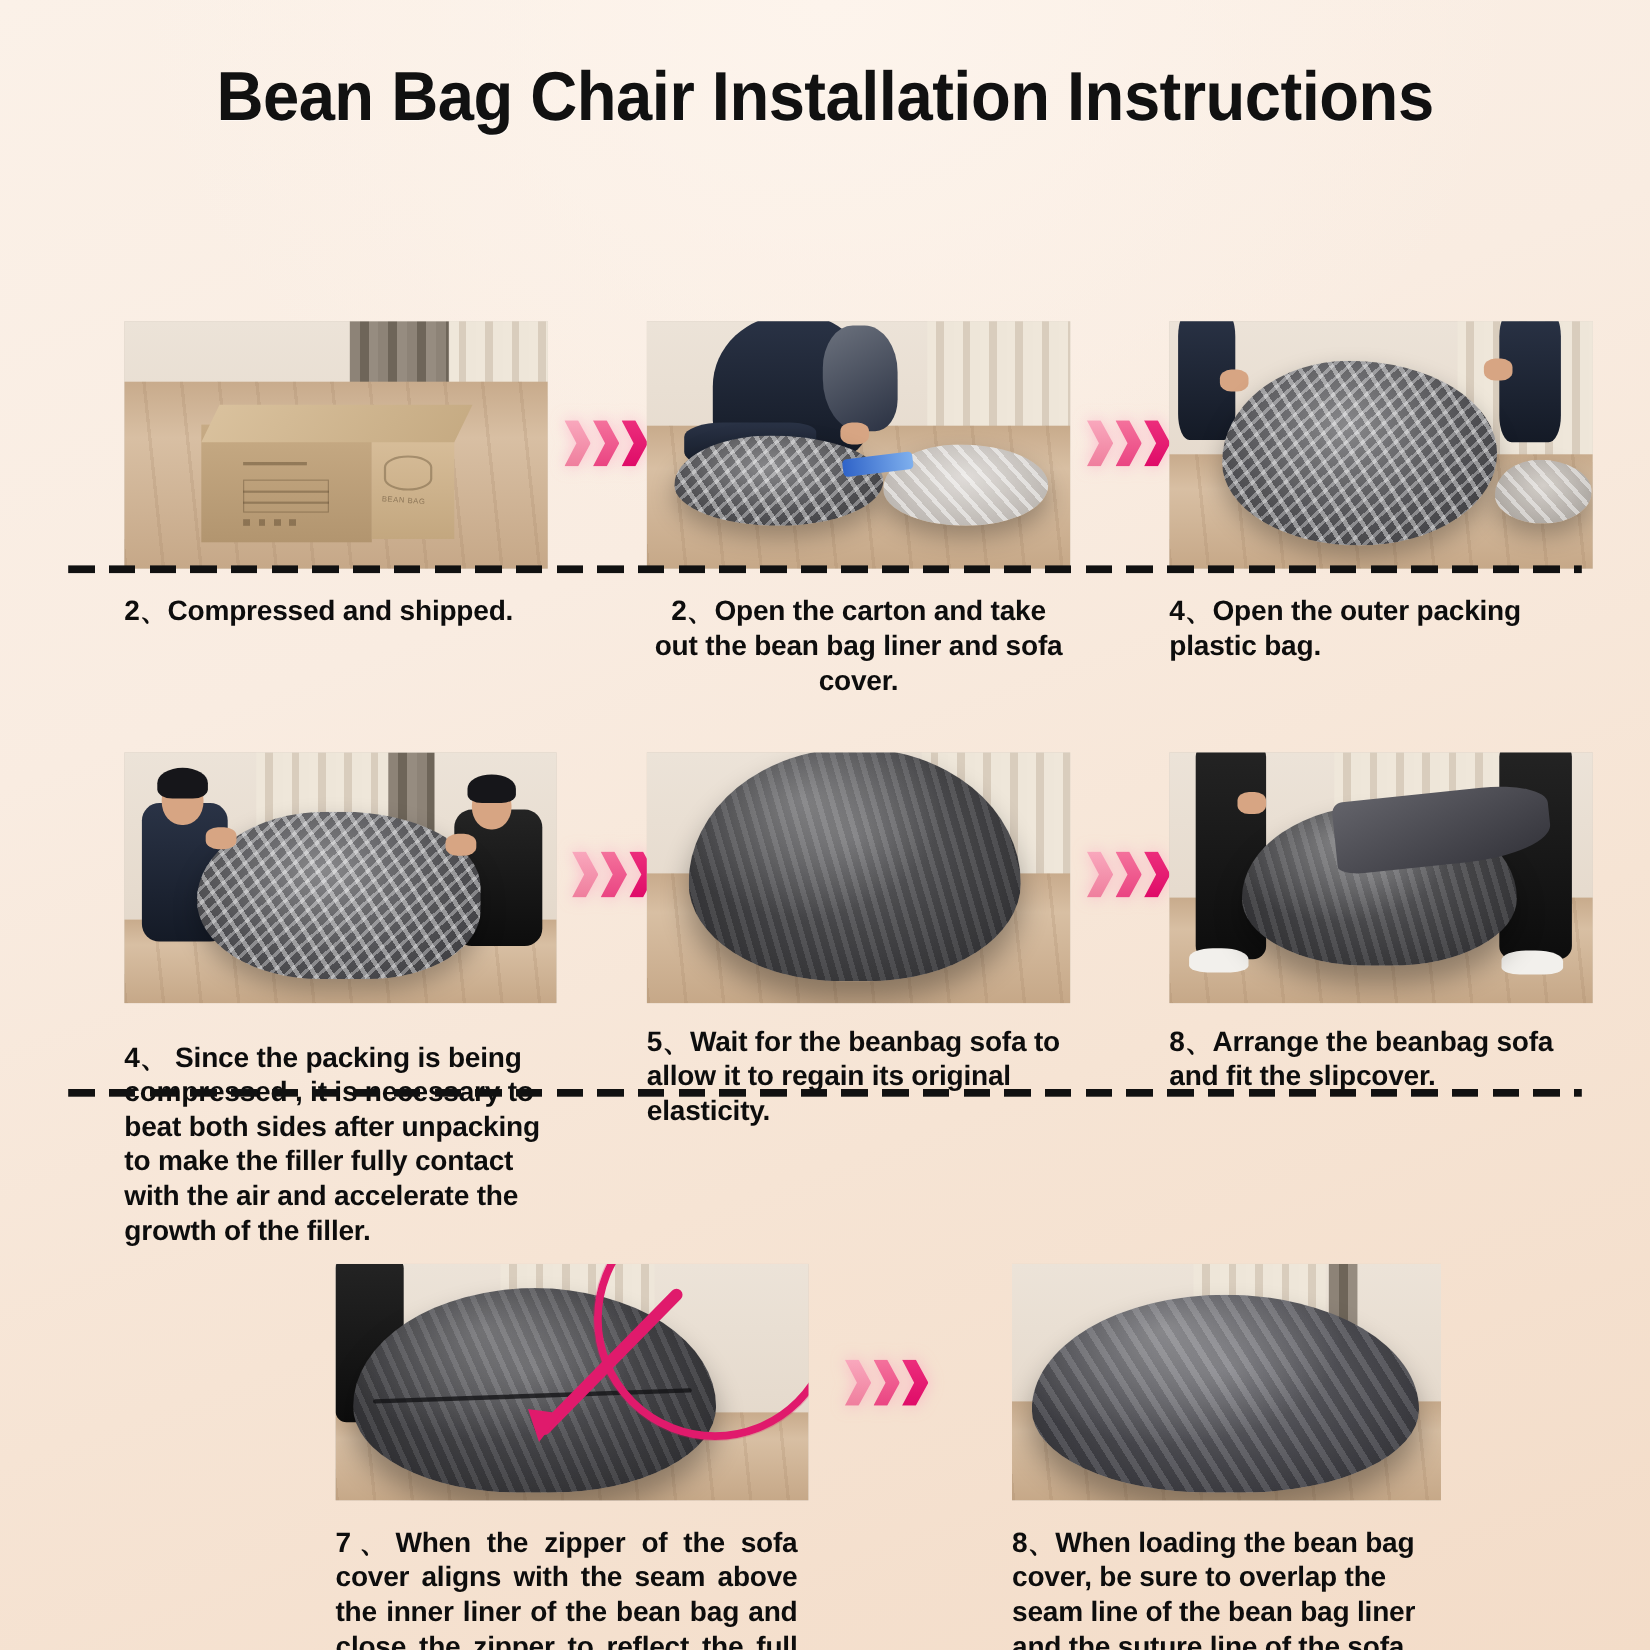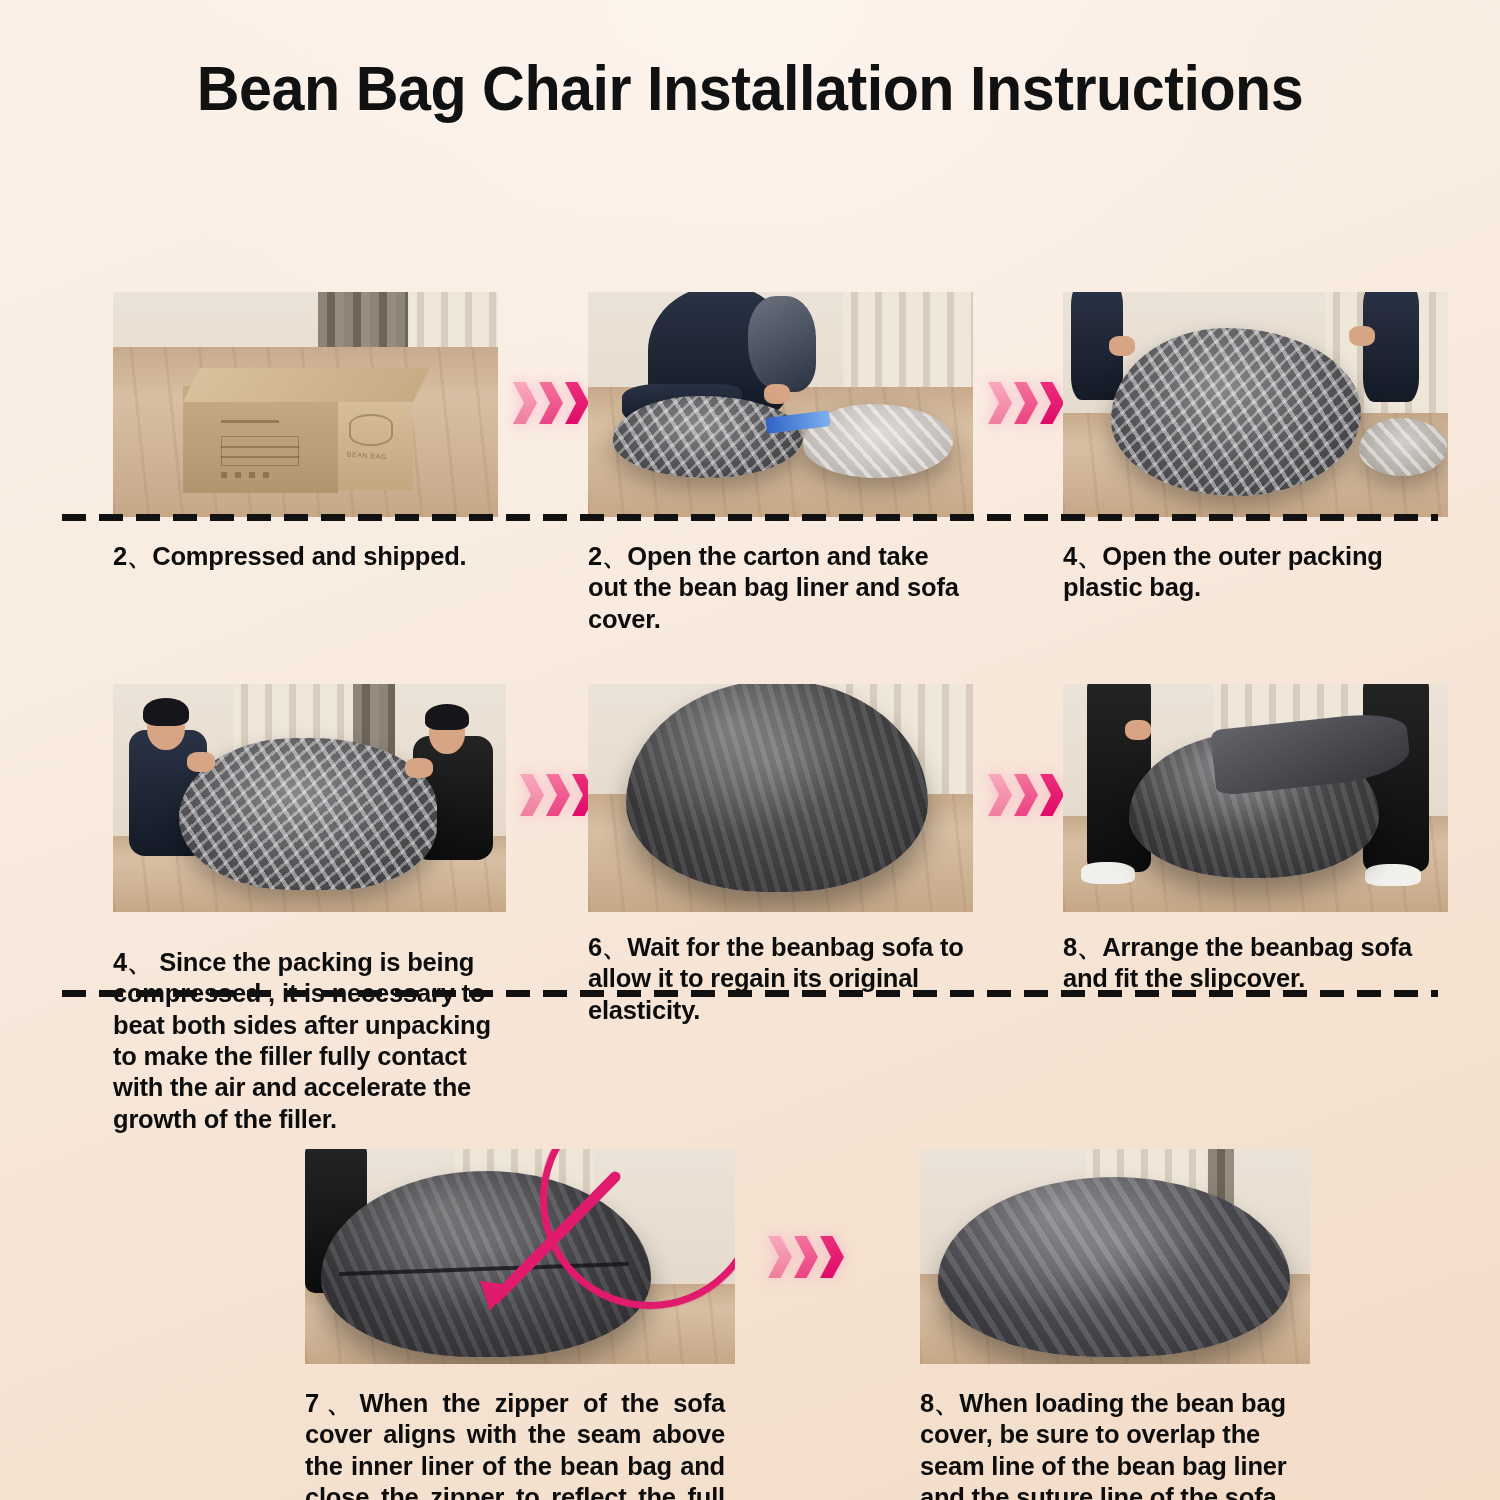--- a/index.html
+++ b/index.html
@@ -133,21 +133,21 @@
         <i></i>
       </div>
     <div class="chev c2">
         <i></i>
       </div>
     <div class="chev c3">
         <i></i>
       </div>
   </div>
 
-  <div class="cell" style="left:588px; top:168px; width:385px;">
+  <div class="cell" style="left:588px; top:168px; width:385px;text-align:center;">
     <div class="photo" style="width:385px;height:225px;">
       <div class="wall"></div>
       <div class="curtain" style="left:255px;width:130px;height:115px;"></div>
       <div class="floor" style="height:130px;"></div>
       <div class="person navy" style="left:60px;top:-6px;width:140px;height:130px;border-radius:50% 44% 20% 26%;"></div>
       <div style="position:absolute;left:160px;top:4px;width:68px;height:96px;background:linear-gradient(150deg,#6c727e,#2a3142);border-radius:40% 44% 30% 50%;"></div>
       <div class="person navy" style="left:34px;top:92px;width:120px;height:44px;border-radius:30% 20% 44% 40%;"></div>
       <div class="skin" style="left:176px;top:92px;width:26px;height:20px;"></div>
 
       <div class="plasticbag" style="left:25px;top:104px;width:190px;height:82px;"></div>
@@ -222,21 +222,21 @@
       </div>
   </div>
 
   <div class="cell" style="left:588px; top:560px; width:385px;">
     <div class="photo" style="width:385px;height:228px;">
       <div class="wall"></div>
       <div class="curtain" style="left:250px;width:135px;height:126px;"></div>
       <div class="floor" style="height:118px;"></div>
       <div class="beanbag" style="left:38px;top:-4px;width:302px;height:212px;"></div>
     </div>
-    <div class="caption" style="margin-top:20px;">6、Wait for the beanbag sofa to allow it to regain its original elasticity.</div>
+    <div class="caption" style="margin-top:20px;">5、Wait for the beanbag sofa to allow it to regain its original elasticity.</div>
   </div>
 
   <div class="arrows" style="left:988px;top:650px;">
     <div class="chev c1">
         <i></i>
       </div>
     <div class="chev c2">
         <i></i>
       </div>
     <div class="chev c3">

